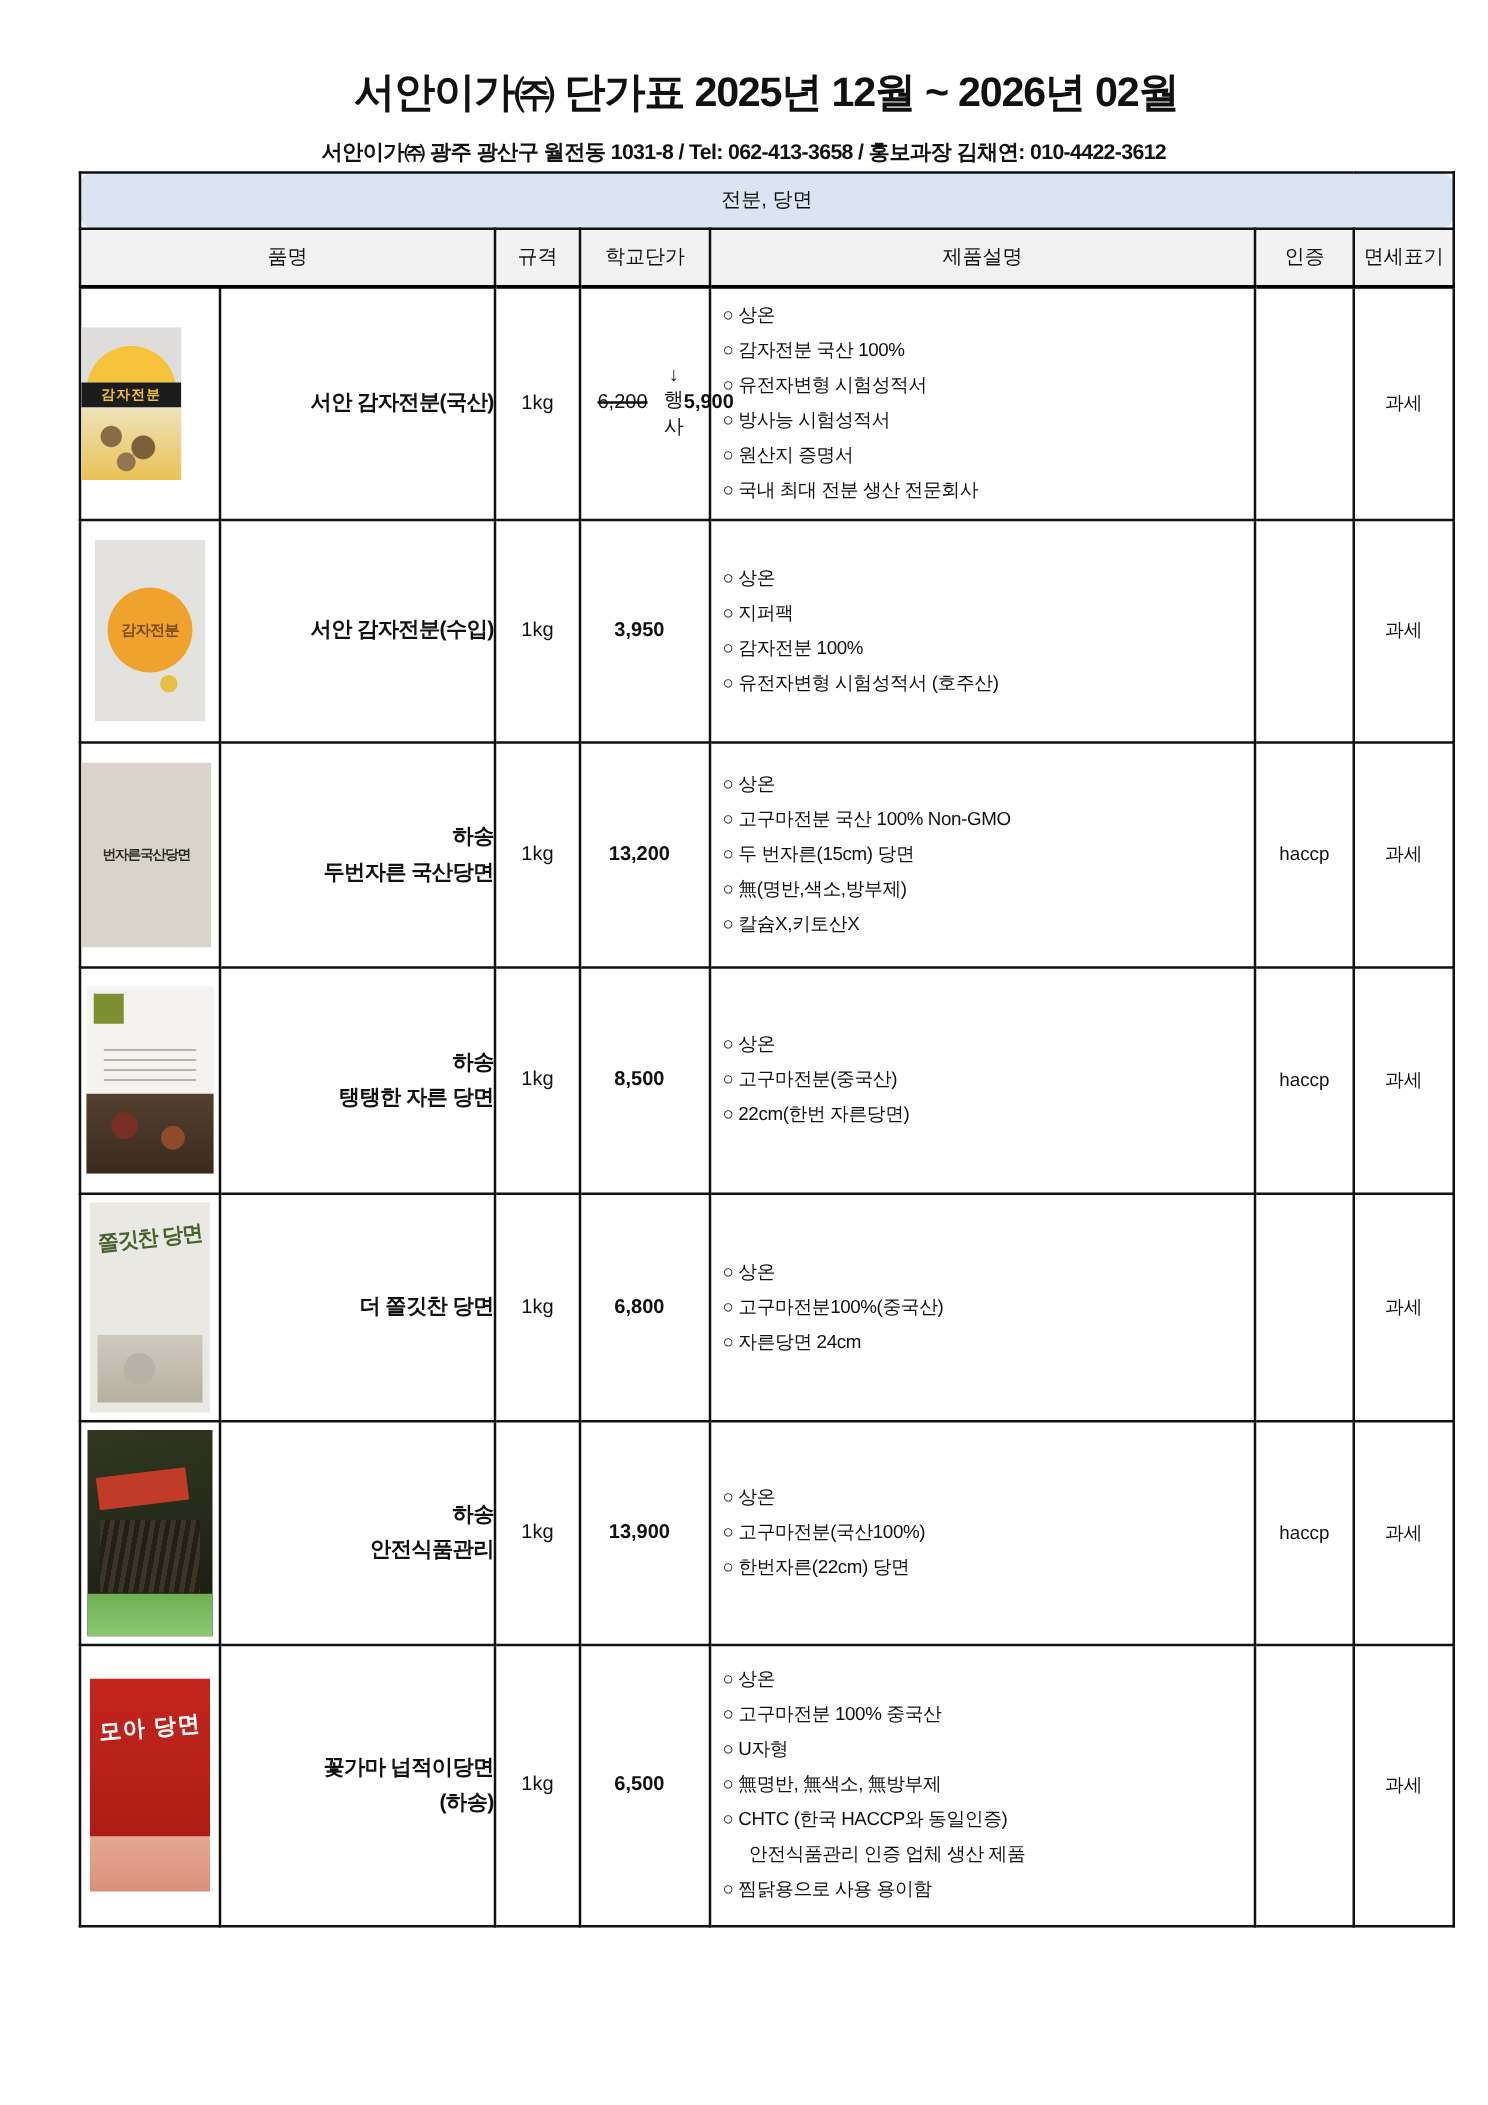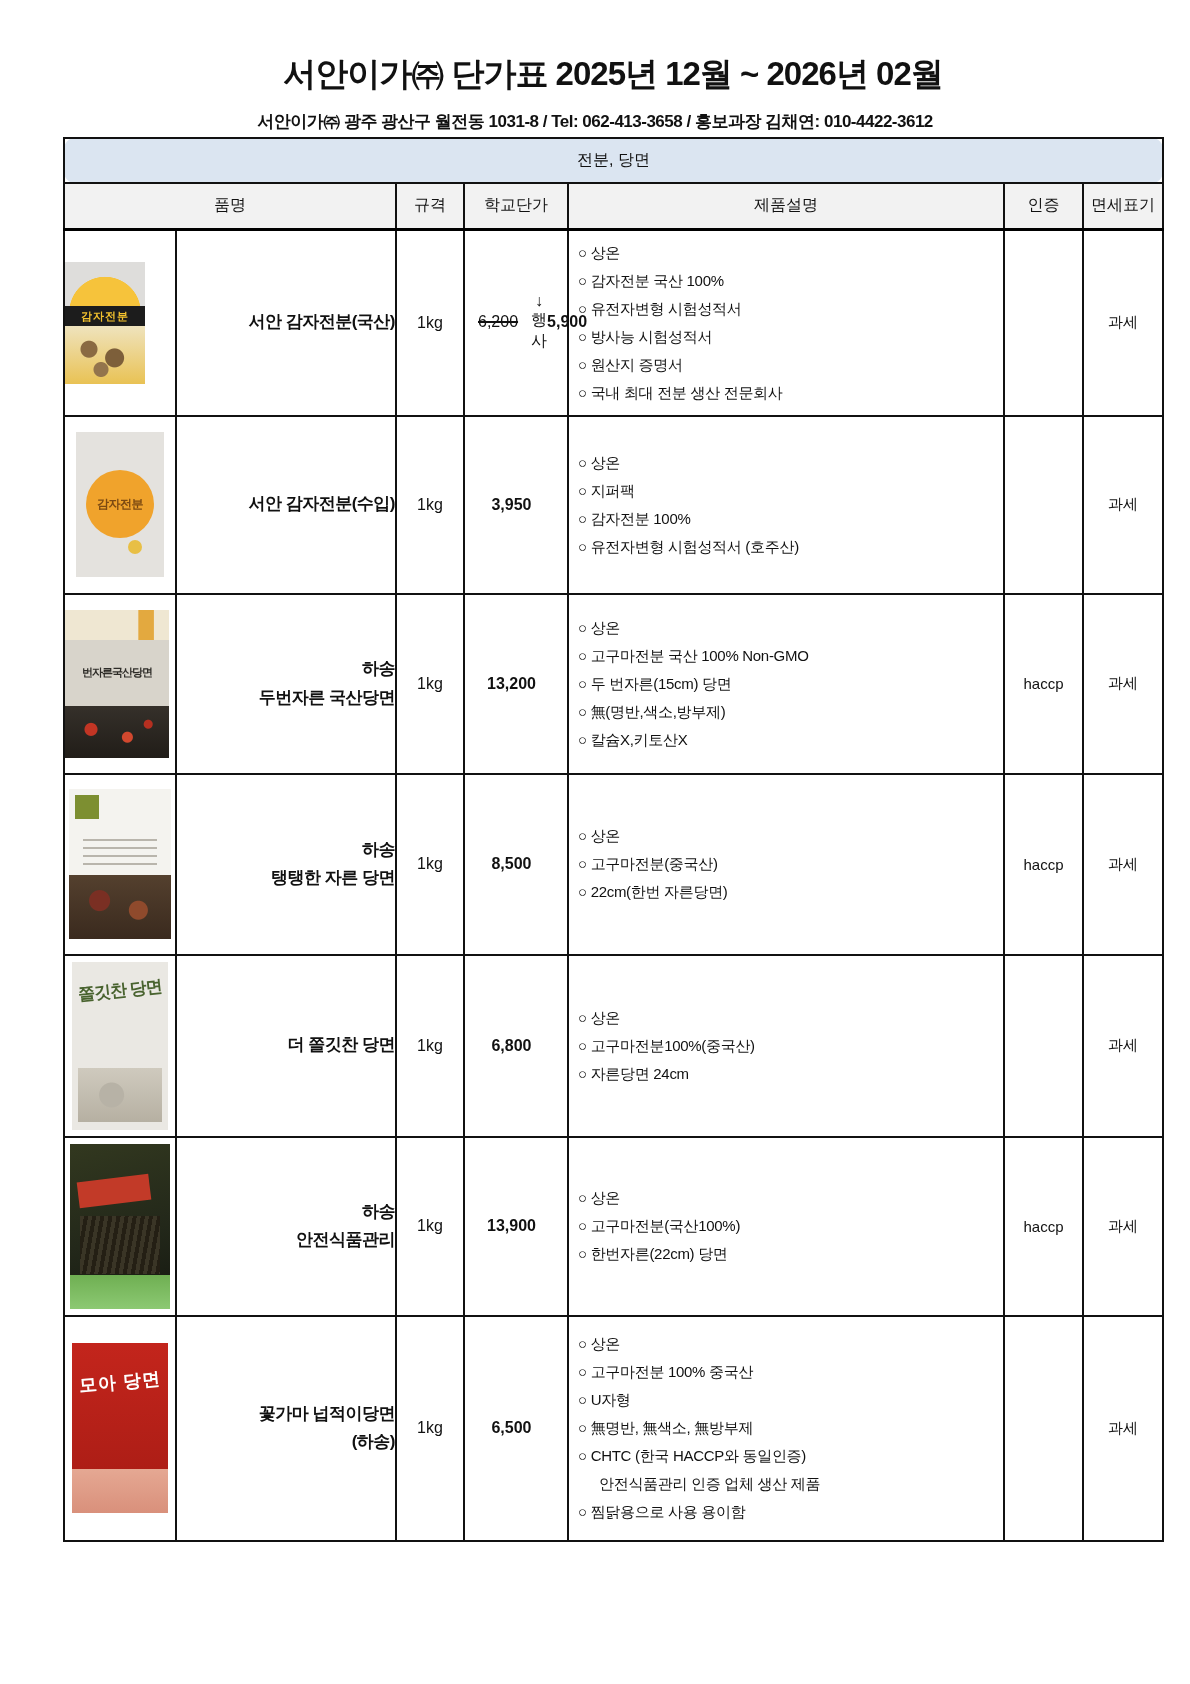--- a/index.html
+++ b/index.html
@@ -52,21 +52,21 @@
       radial-gradient(circle at 62% 55%, #7d5f3a 9px, transparent 10px),
       radial-gradient(circle at 45% 75%, #93744c 7px, transparent 8px),
       linear-gradient(#efe3bd, #e9c254); }
 
   .img2 { width:88px; height:145px; background:#e4e2de; }
   .i2-disc { position:absolute; left:10px; top:38px; width:68px; height:68px; border-radius:50%;
       background:#f0a32c; display:flex; align-items:center; justify-content:center;
       color:#7c4a12; font-size:12px; font-weight:bold; letter-spacing:-0.5px; }
   .i2-dot { position:absolute; left:52px; top:108px; width:14px; height:14px; border-radius:50%; background:#e8bf45; }
 
-  .img3 { width:104px; height:148px; background:#e6e0d4; display:flex; flex-direction:column; }
+  .img3 { width:104px; height:148px; background:#e6e0d4; display:flex; flex-direction:row; }
   .i3-top { height:30px; background:#efe7d2;
       background:linear-gradient(90deg,#efe7d2 70%, #e3a93f 71%, #e3a93f 85%, #efe7d2 86%); }
   .i3-mid { flex:1; background:#d8d4cb; color:#2e2c28; font-size:11px; font-weight:bold;
       display:flex; align-items:center; justify-content:center; text-align:center; letter-spacing:-1px; }
   .i3-bot { height:52px; background:
       radial-gradient(circle at 25% 45%, #c23524 6px, transparent 7px),
       radial-gradient(circle at 60% 60%, #d2482e 5px, transparent 6px),
       radial-gradient(circle at 80% 35%, #b52f20 4px, transparent 5px),
       linear-gradient(#35302a, #211d18); }
 

